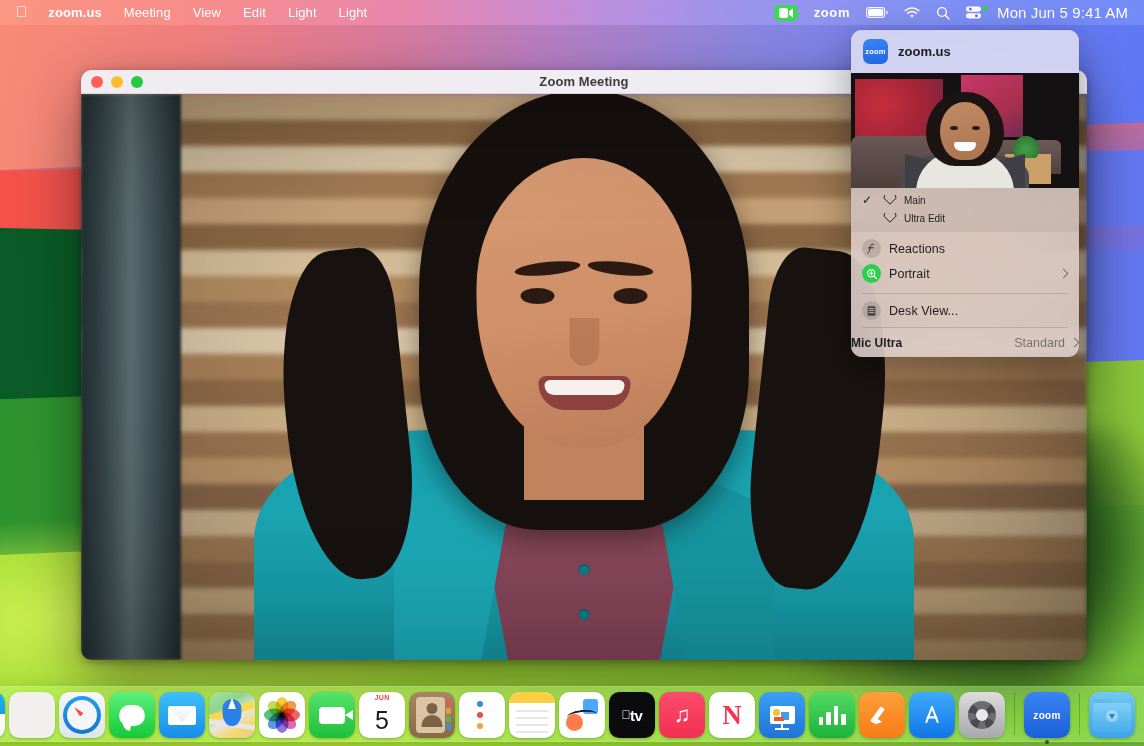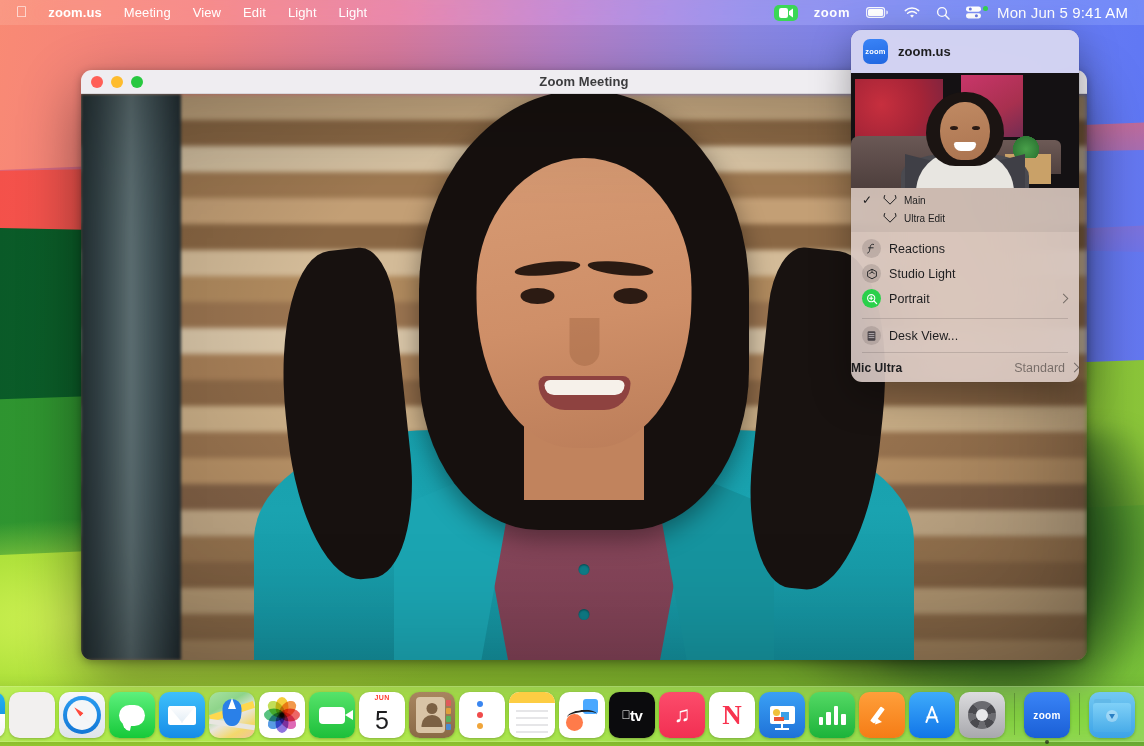--- a/index.html
+++ b/index.html
@@ -568,29 +568,20 @@
     <div class="cc-row">
       <span class="ic ic-dim">
         <svg width="11" height="12" viewBox="0 0 11 12">
             <path d="M7.6 1.4c-1.6-.5-3 .3-3.3 2L3.6 7.3c-.3 1.6-.8 2.4-1.9 2.7" stroke="#2c2c2e" stroke-width="1" fill="none" stroke-linecap="round"></path>
             <path d="M2.6 4.8h4.6" stroke="#2c2c2e" stroke-width="1" stroke-linecap="round"></path>
           </svg>
       </span>
       <div class="cc-label">Reactions</div>
     </div>
     <div class="cc-row">
-      <span class="ic ic-dim">
-        <svg width="12" height="12" viewBox="0 0 12 12">
-            <path d="M6 1.2 L10.4 3.6 L10.4 8.4 L6 10.8 L1.6 8.4 L1.6 3.6 Z" stroke="#2c2c2e" stroke-width="1" fill="none" stroke-linejoin="round"></path>
-            <path d="M6 1.2 L6 4.2 M6 4.2 L3.4 5.7 M6 4.2 L8.6 5.7" stroke="#2c2c2e" stroke-width=".9" fill="none"></path>
-          </svg>
-      </span>
-      <div class="cc-label">Studio Light</div>
-    </div>
-    <div class="cc-row">
       <span class="ic ic-green">
         <svg width="12" height="12" viewBox="0 0 12 12">
             <circle cx="5.2" cy="5.2" r="3.6" stroke="#fff" stroke-width="1.1" fill="none"></circle>
             <path d="M5.2 3.6v3.2M3.6 5.2h3.2" stroke="#fff" stroke-width="1.1" stroke-linecap="round"></path>
             <path d="M8 8 L10.6 10.6" stroke="#fff" stroke-width="1.3" stroke-linecap="round"></path>
           </svg>
       </span>
       <div class="cc-label">Portrait</div>
       <span class="chev-r"></span>
     </div>

